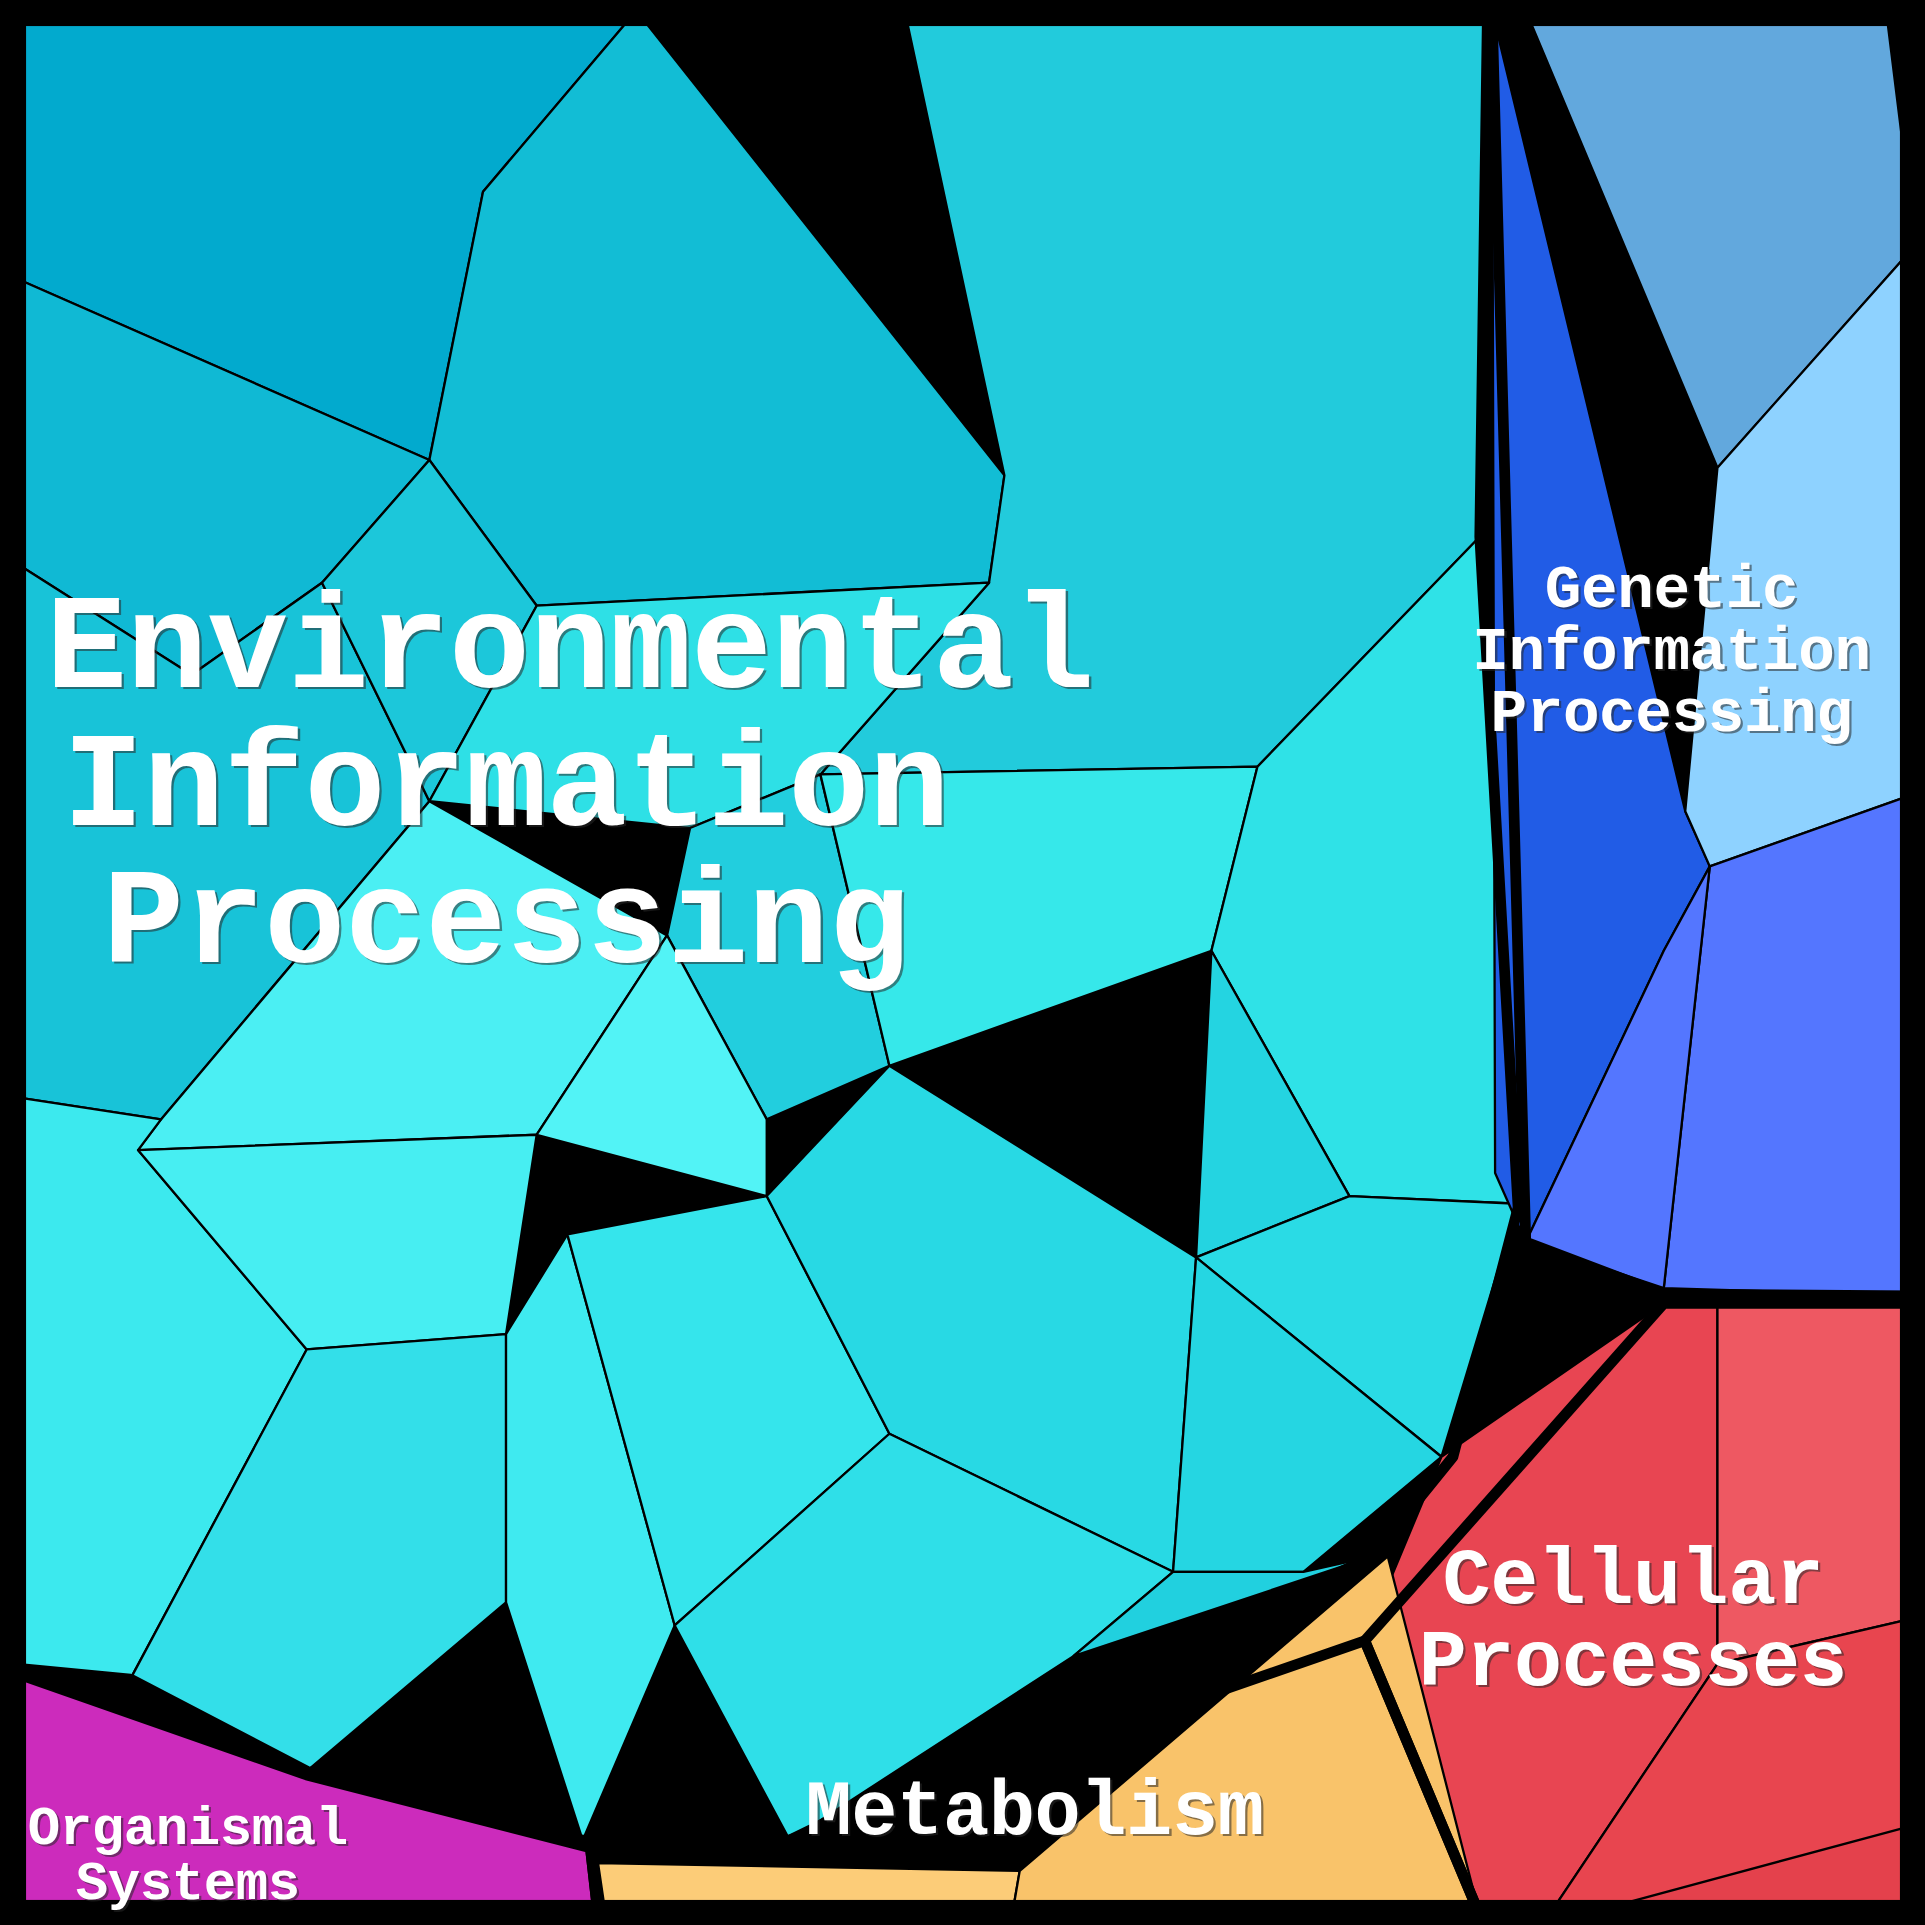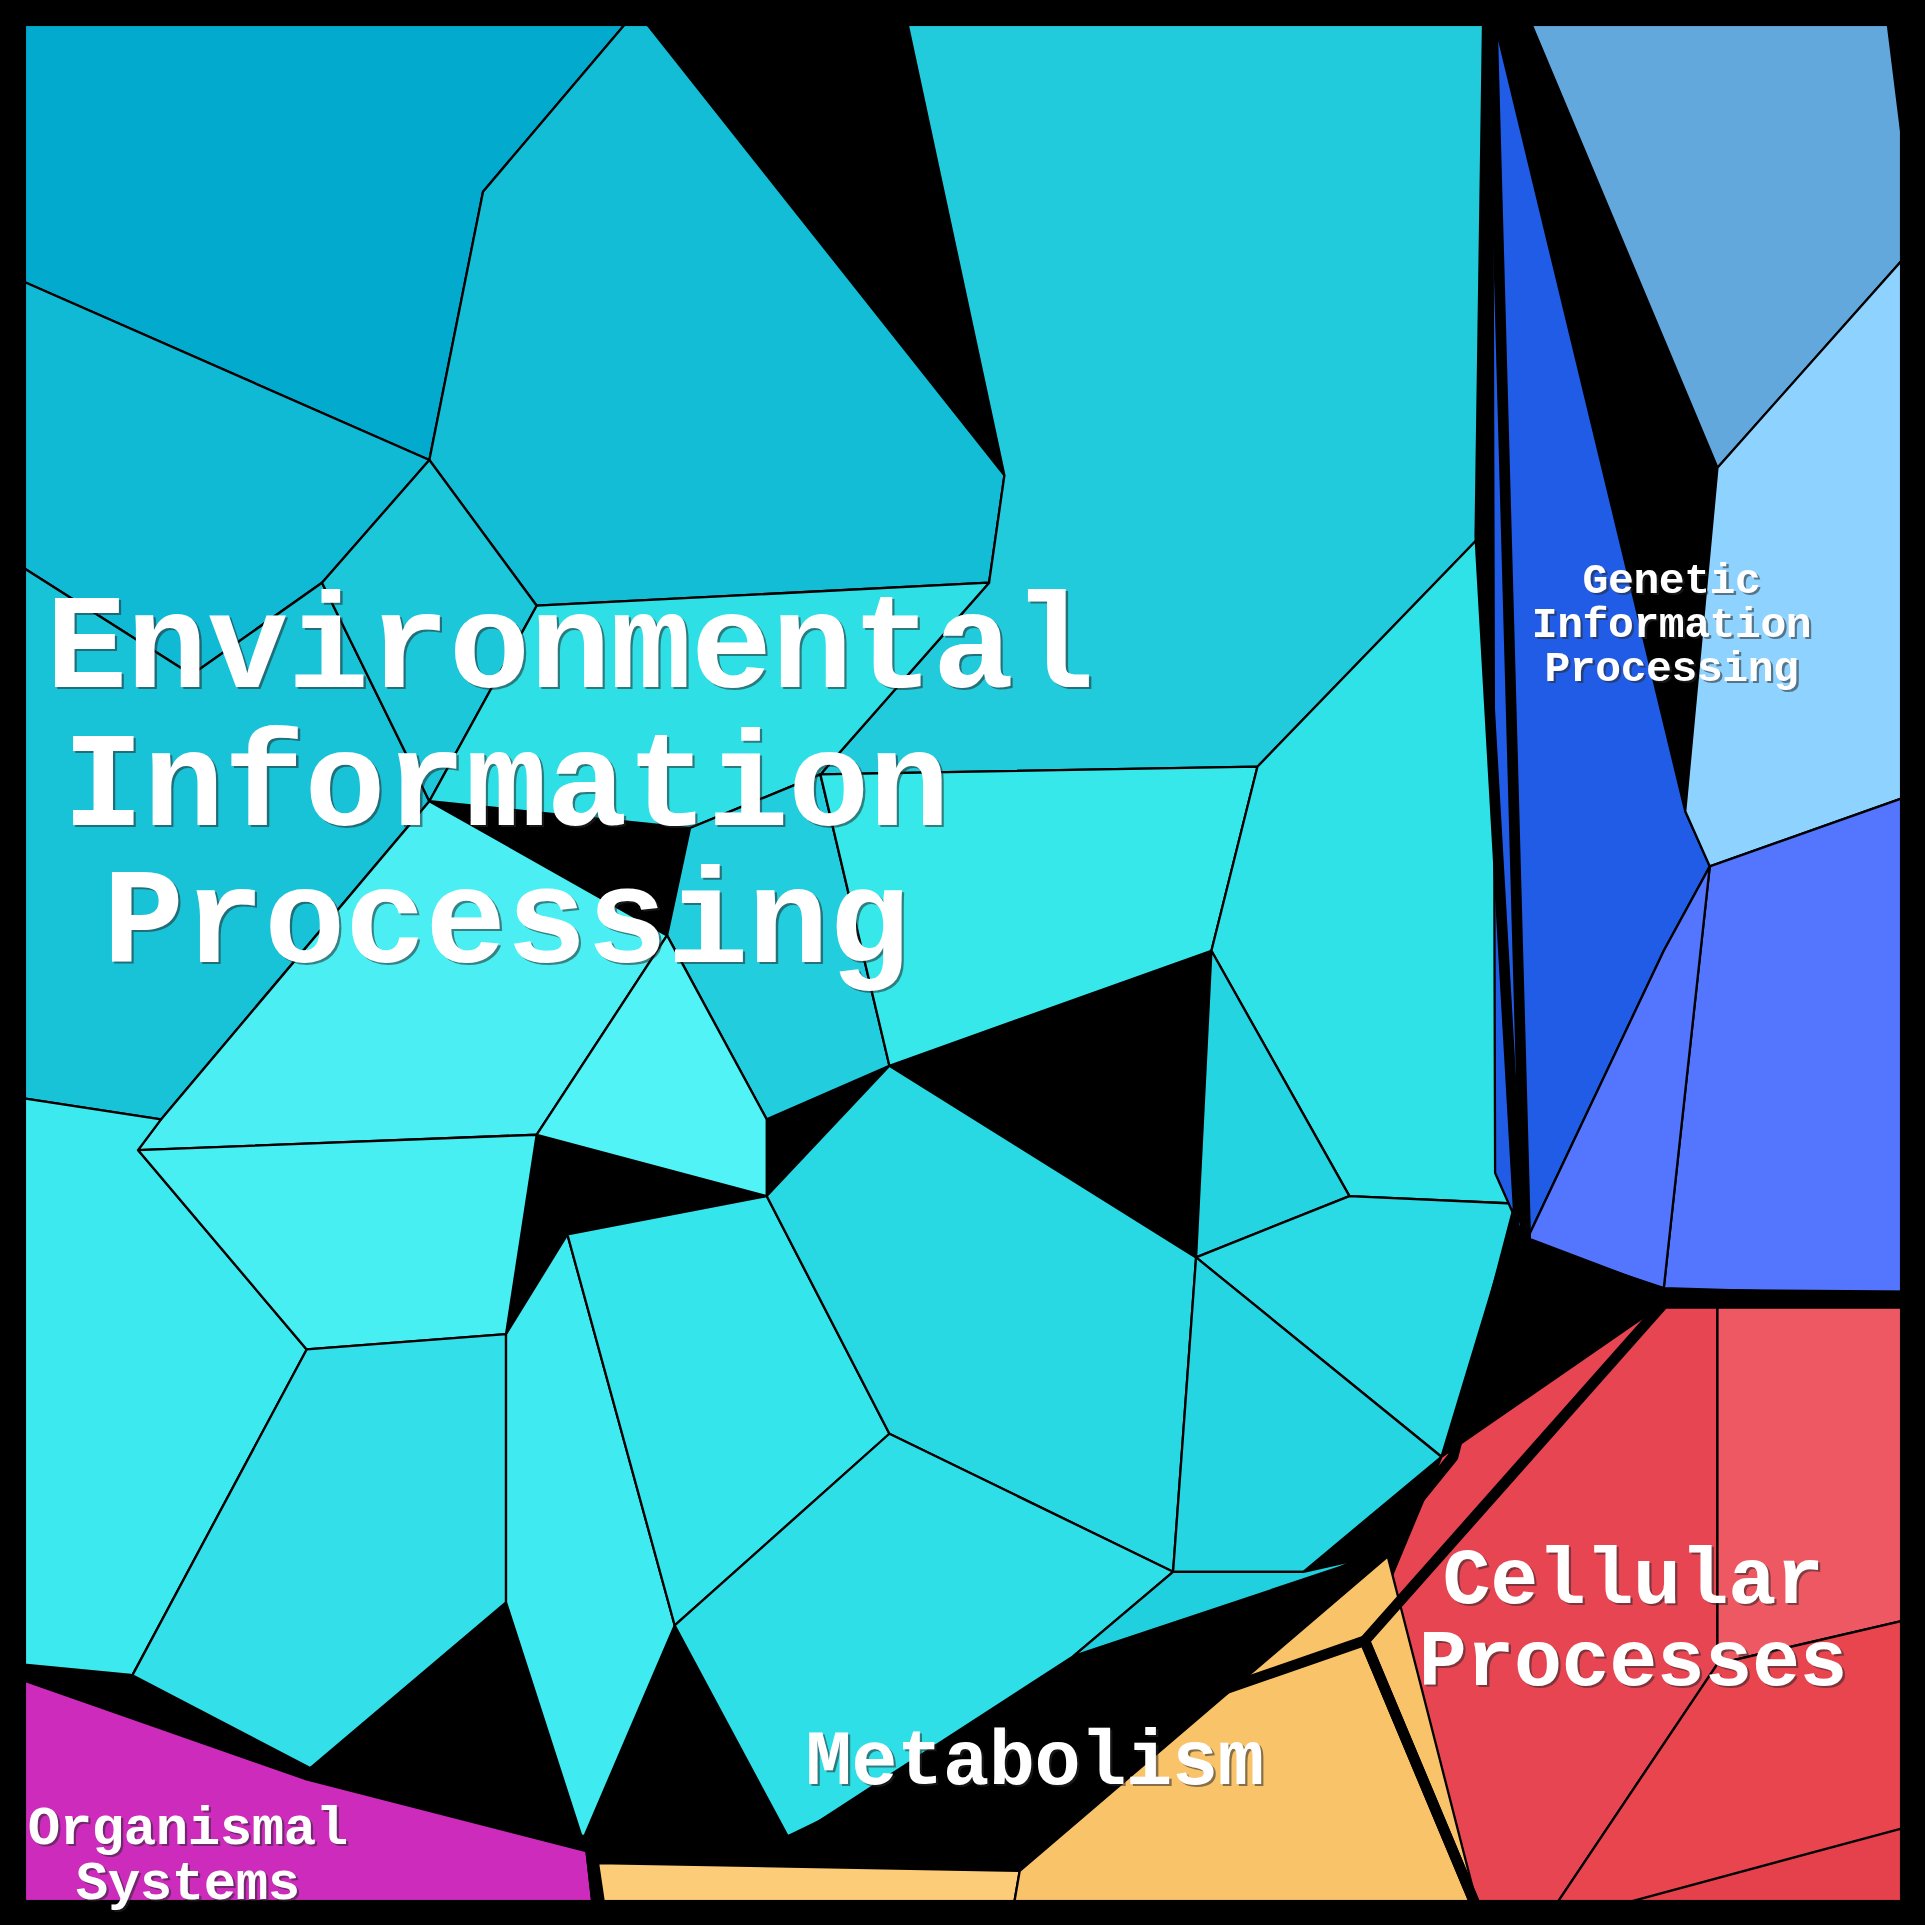--- a/index.html
+++ b/index.html
@@ -54,31 +54,31 @@
   #lbl-eip {
     left: 46px;
     top: 583px;
     width: 920px;
     font-size: 135px;
   }
   #lbl-gip {
     left: 1457px;
     top: 560px;
     width: 429px;
-    font-size: 43px;
+    font-size: 61px;
   }
   #lbl-cp {
     left: 1334px;
     top: 1541px;
     width: 598px;
     font-size: 80px;
   }
   #lbl-met {
     left: 774px;
-    top: 1725px;
+    top: 1775px;
     width: 521px;
     font-size: 77px;
   }
   #lbl-org {
     left: 7.7px;
     top: 1802px;
     width: 360px;
     font-size: 54px;
   }
 </style>

